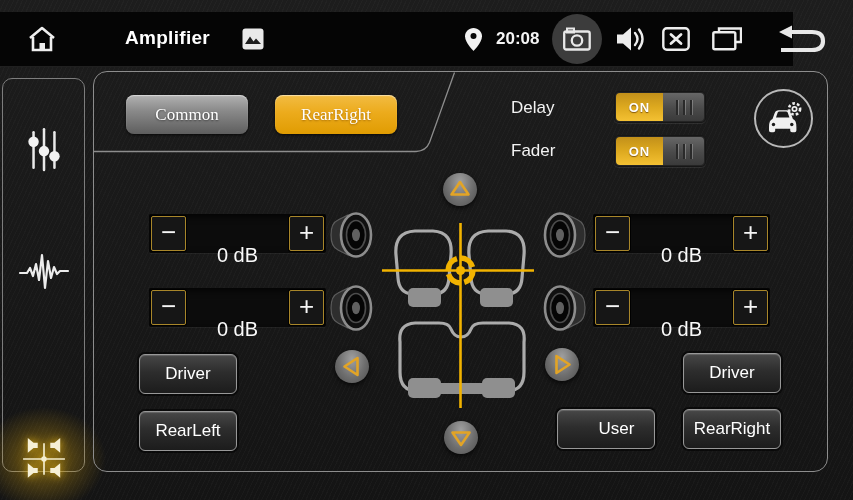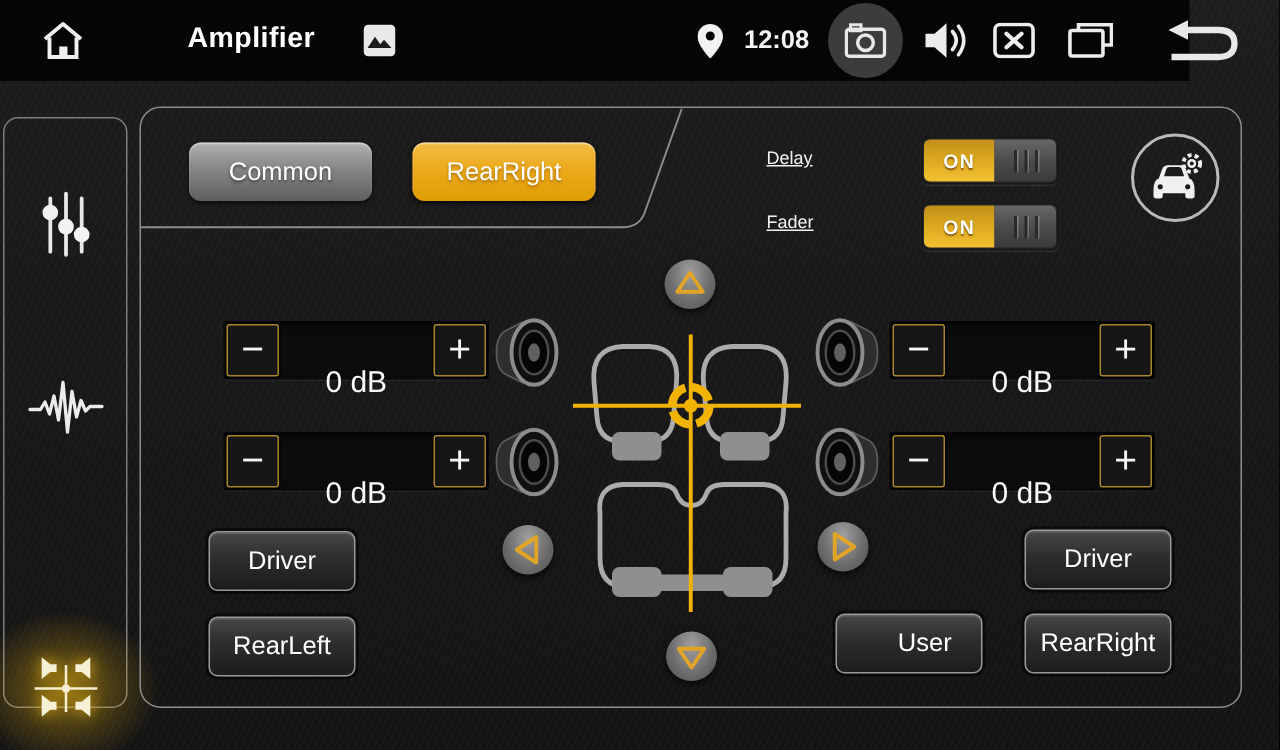--- a/index.html
+++ b/index.html
@@ -4,40 +4,40 @@
 <style>
   html,body{margin:0;padding:0;background:#000;}
   .app{
     position:relative;width:853px;height:500px;overflow:hidden;
     font-family:"Liberation Sans",sans-serif;color:#f2f2f2;
     background:
       repeating-linear-gradient(115deg, rgba(255,255,255,0.022) 0 1px, rgba(0,0,0,0) 1px 4px),
       linear-gradient(180deg,#1d1d1d 0%,#181818 55%,#141414 100%);
   }
   
-  .topbar{position:absolute;left:0;top:0;width:793px;height:54px;background:#050505;border-bottom:1px solid #202020;}
+  .topbar{position:absolute;left:0;top:12px;width:793px;height:54px;background:#050505;border-bottom:1px solid #202020;}
   .tb{position:absolute;display:flex;align-items:center;justify-content:center;}
   .title{position:absolute;left:125px;top:15px;font-size:19px;font-weight:bold;color:#fff;letter-spacing:.3px;}
   .time{position:absolute;left:496px;top:17px;font-size:17px;font-weight:bold;color:#f5f5f5;}
   .camera-pill{position:absolute;left:552px;top:2px;width:50px;height:50px;border-radius:25px;background:#3c3c3c;display:flex;align-items:center;justify-content:center;}
   
   .sidebar{position:absolute;left:2px;top:78px;width:81px;height:392px;border:1px solid #7d7d7d;border-radius:10px;}
   .side-item{position:absolute;left:0;width:81px;height:64px;display:flex;align-items:center;justify-content:center;cursor:pointer;}
   .side-glow{position:absolute;left:-22px;top:-20px;width:125px;height:104px;
     background:radial-gradient(closest-side, rgba(226,172,16,.50), rgba(226,172,16,0));}
   
   .panel{position:absolute;left:93px;top:71px;width:733px;height:399px;border:1px solid #8d8d8d;border-radius:14px;}
   .tabline{position:absolute;left:0;top:0;width:733px;height:399px;pointer-events:none;}
   .tab-btn{position:absolute;width:122px;height:39px;border-radius:8px;display:flex;align-items:center;justify-content:center;
-    font-size:17px;color:#fff;cursor:pointer;}
+    font-size:17px;color:#fff;cursor:pointer;font-family:Liberation Serif, serif;}
   .tab-common{left:32px;top:23px;background:linear-gradient(180deg,#b2b2b2 0%,#8a8a8a 40%,#5e5e5e 100%);
     box-shadow:inset 0 1px 1px rgba(255,255,255,.5),0 1px 3px rgba(0,0,0,.7);text-shadow:0 1px 2px rgba(0,0,0,.5);}
   .tab-specialty{left:181px;top:23px;background:linear-gradient(180deg,#f2bc43 0%,#ecab1c 45%,#e09c02 100%);
     box-shadow:inset 0 1px 1px rgba(255,255,255,.55),0 1px 3px rgba(0,0,0,.7);text-shadow:0 1px 2px rgba(120,70,0,.6);}
-  .sw-label{position:absolute;font-size:12px;color:#f2f2f2;text-decoration:underline;}
+  .sw-label{position:absolute;font-size:17px;color:#f2f2f2;}
   .toggle{position:absolute;left:520px;width:92px;height:32px;border-radius:5px;background:#242424;display:flex;cursor:pointer;
     box-shadow:inset 0 0 0 1px #161616, 0 1px 1px rgba(255,255,255,.10);}
   .tg-on{width:47px;height:28px;margin:2px 0 2px 2px;border-radius:4px 0 0 4px;
     background:linear-gradient(180deg,#c2901a 0%,#dda91f 50%,#f4c133 100%);
     display:flex;align-items:center;justify-content:center;font-size:13px;font-weight:bold;color:#fff;letter-spacing:1px;
     text-shadow:0 1px 1px rgba(90,50,0,.7);}
   .tg-grip{flex:1;height:28px;margin:2px 2px 2px 0;border-radius:0 4px 4px 0;
     background:linear-gradient(180deg,#676767 0%,#4a4a4a 55%,#3a3a3a 100%);
     display:flex;align-items:center;justify-content:center;gap:5px;}
   .tg-grip i{display:block;width:2px;height:15px;background:#2a2a2a;box-shadow:1px 0 0 rgba(255,255,255,.25);}
@@ -86,21 +86,21 @@
         <rect x="0.5" y="0.5" width="21" height="21" rx="3" fill="#e9e9e9"></rect>
         <path d="M3,16 L8,8.5 L11.5,13.5 L14,10.5 L19,16 Z" fill="#1d1d1d"></path>
       </svg>
     </div>
     <div class="tb" style="left:464px;top:15px;width:18px;height:24px;">
       <svg class="icon-svg" width="17" height="23" viewBox="0 0 17 23">
         <path d="M8.5,0 C3.8,0 0,3.7 0,8.3 C0,14.5 8.5,23 8.5,23 S17,14.5 17,8.3 C17,3.7 13.2,0 8.5,0 Z" fill="#f2f2f2"></path>
         <circle cx="8.5" cy="8" r="3" fill="#070707"></circle>
       </svg>
     </div>
-    <div class="time">12:08</div>
+    <div class="time">20:08</div>
     <div class="camera-pill">
       <span>
       <svg class="icon-svg" width="28" height="24" viewBox="0 0 28 24">
         <rect x="4" y="1.5" width="7" height="4" fill="none" stroke="#e8e8e8" stroke-width="2"></rect>
         <rect x="1.2" y="4.5" width="25.5" height="18" rx="2" fill="none" stroke="#e8e8e8" stroke-width="2.3"></rect>
         <circle cx="14" cy="13.5" r="5.2" fill="none" stroke="#e8e8e8" stroke-width="2.3"></circle>
       </svg>
       </span>
     </div>
     <div class="tb" style="left:616px;top:14px;width:30px;height:26px;cursor:pointer;">

